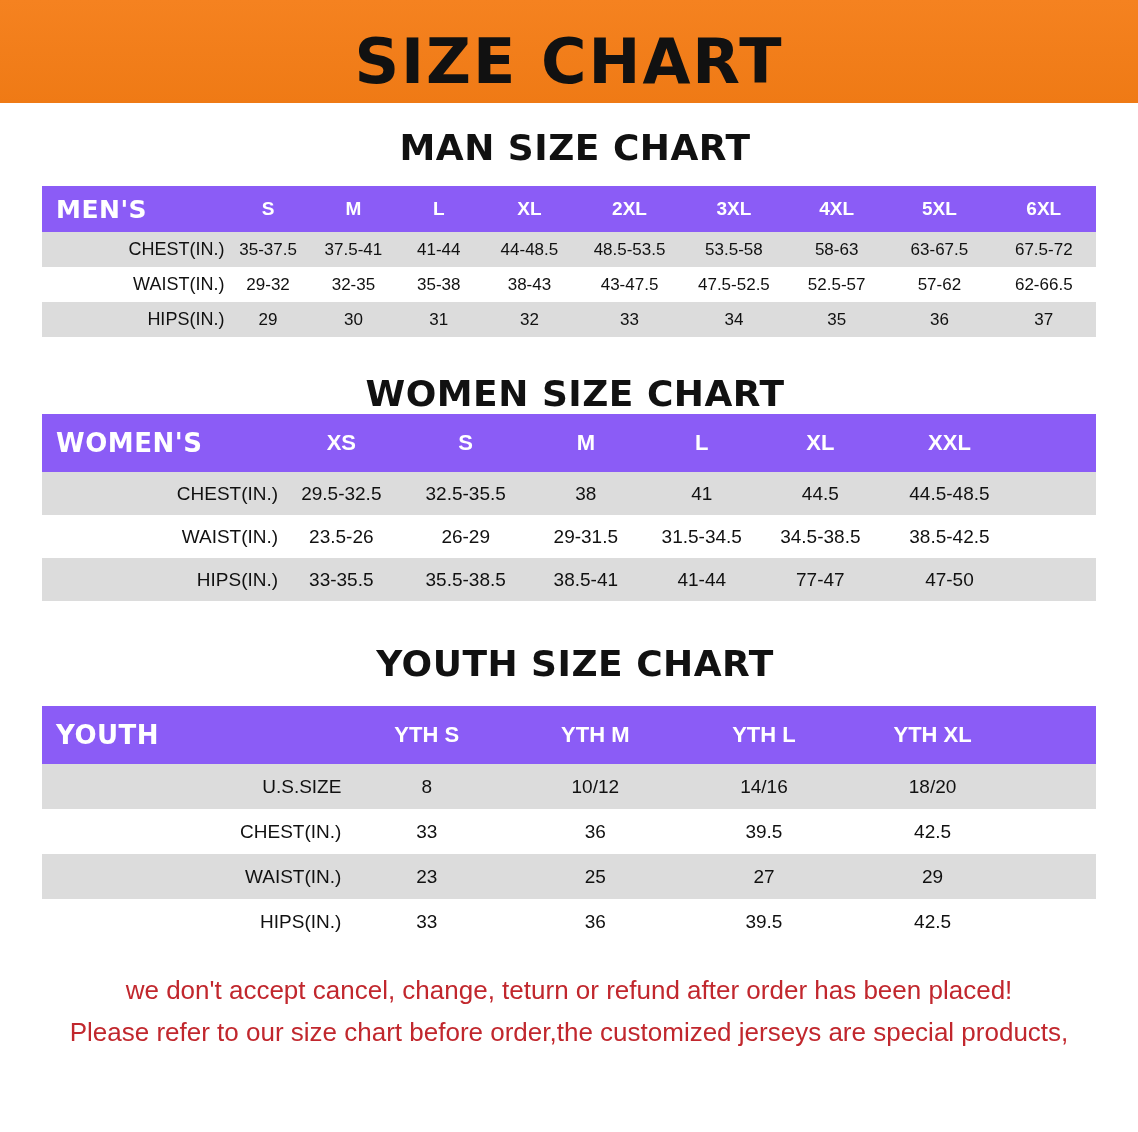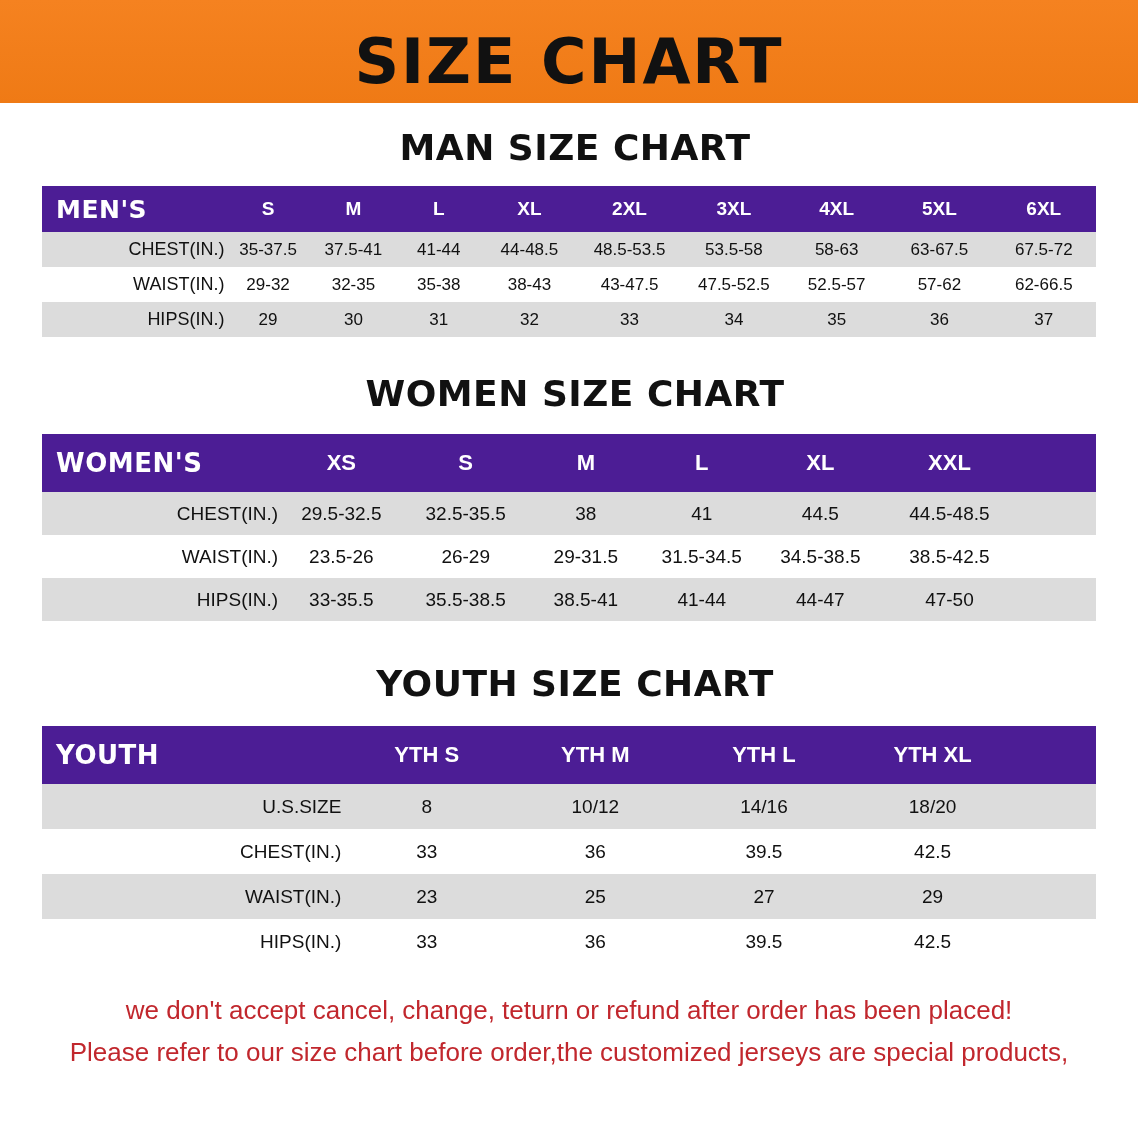--- a/index.html
+++ b/index.html
@@ -49,36 +49,36 @@
   .h-man   { margin-top: 24px; }
   .h-women { margin-top: 36px; }
   .h-youth { margin-top: 42px; }
 
   
   .table-wrap {
     margin: 0 auto;
     width: 1054px;
   }
   .man-wrap   { margin-top: 18px; }
-  .women-wrap { margin-top: 20px; }
+  .women-wrap { }
   .youth-wrap { margin-top: 22px; }
 
   table.size {
     width: 100%;
     border-collapse: collapse;
     table-layout: fixed;
   }
   table.size th, table.size td {
     text-align: center;
     font-family: "Liberation Sans", sans-serif;
     color: #111111;
   }
   
   table.size thead tr {
-    background: #4c1d95;
+    background: #8b5cf6;
   }
   table.size thead th {
     color: #ffffff;
     font-weight: bold;
   }
   table.size thead th.lead {
     text-align: left;
     padding-left: 14px;
     font-family: "DejaVu Sans", sans-serif;
     letter-spacing: 0.5px;
@@ -244,21 +244,21 @@
           <td>34.5-38.5</td>
           <td>38.5-42.5</td>
           <td></td>
         </tr>
         <tr class="row-a">
           <td class="lead">HIPS(IN.)</td>
           <td>33-35.5</td>
           <td>35.5-38.5</td>
           <td>38.5-41</td>
           <td>41-44</td>
-          <td>44-47</td>
+          <td>77-47</td>
           <td>47-50</td>
           <td></td>
         </tr>
       </tbody>
     </table>
   </div>
 
   <div class="section-heading h-youth">YOUTH SIZE CHART</div>
   <div class="table-wrap youth-wrap">
     <table class="size youth">

